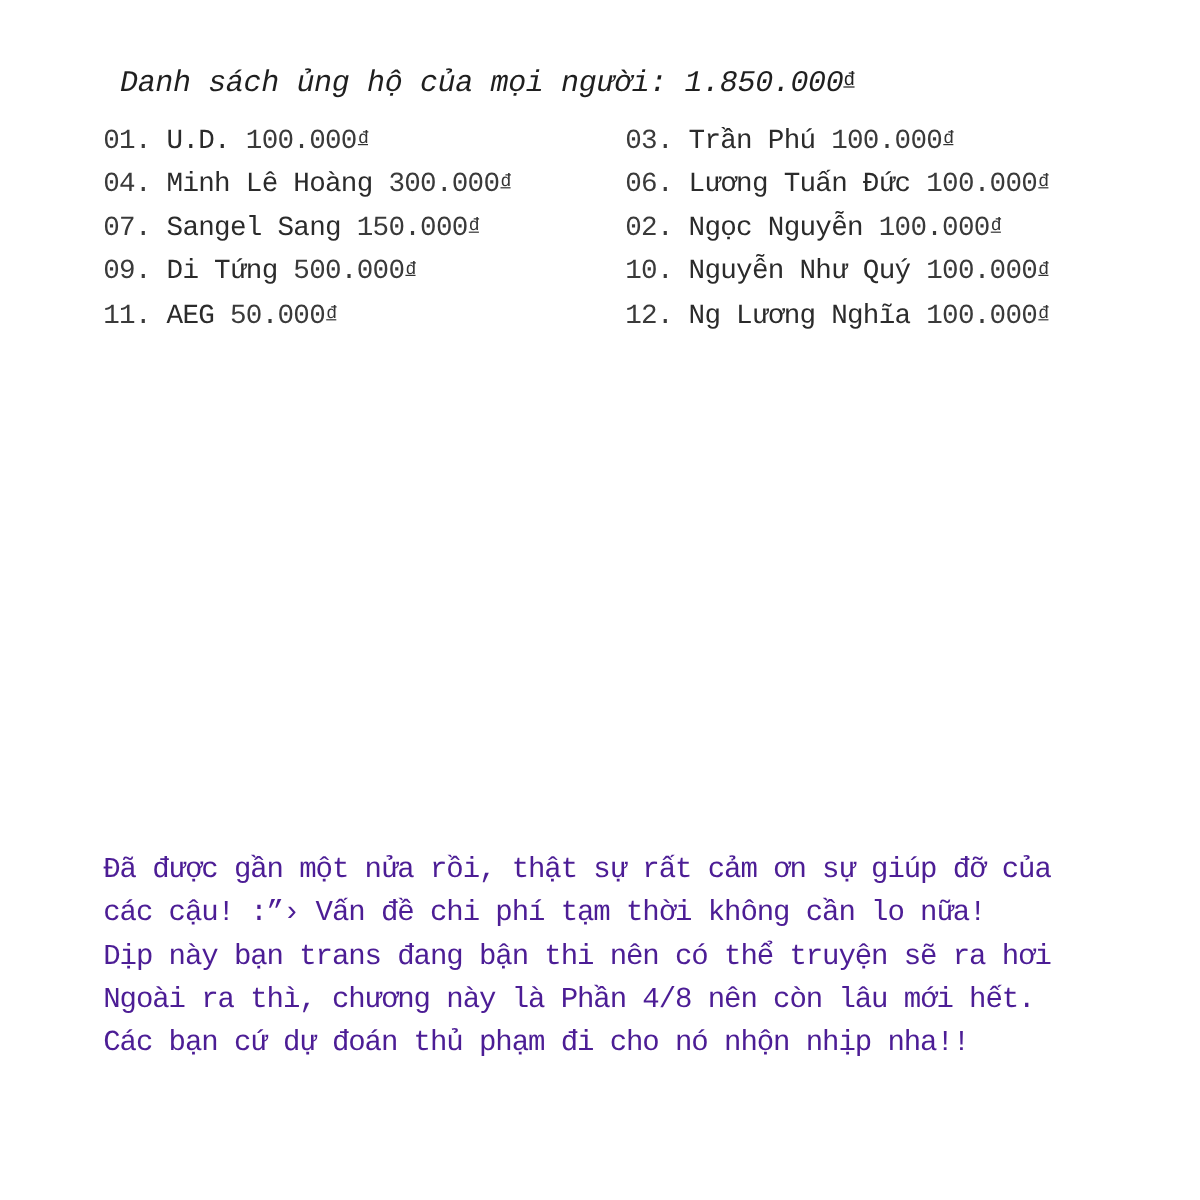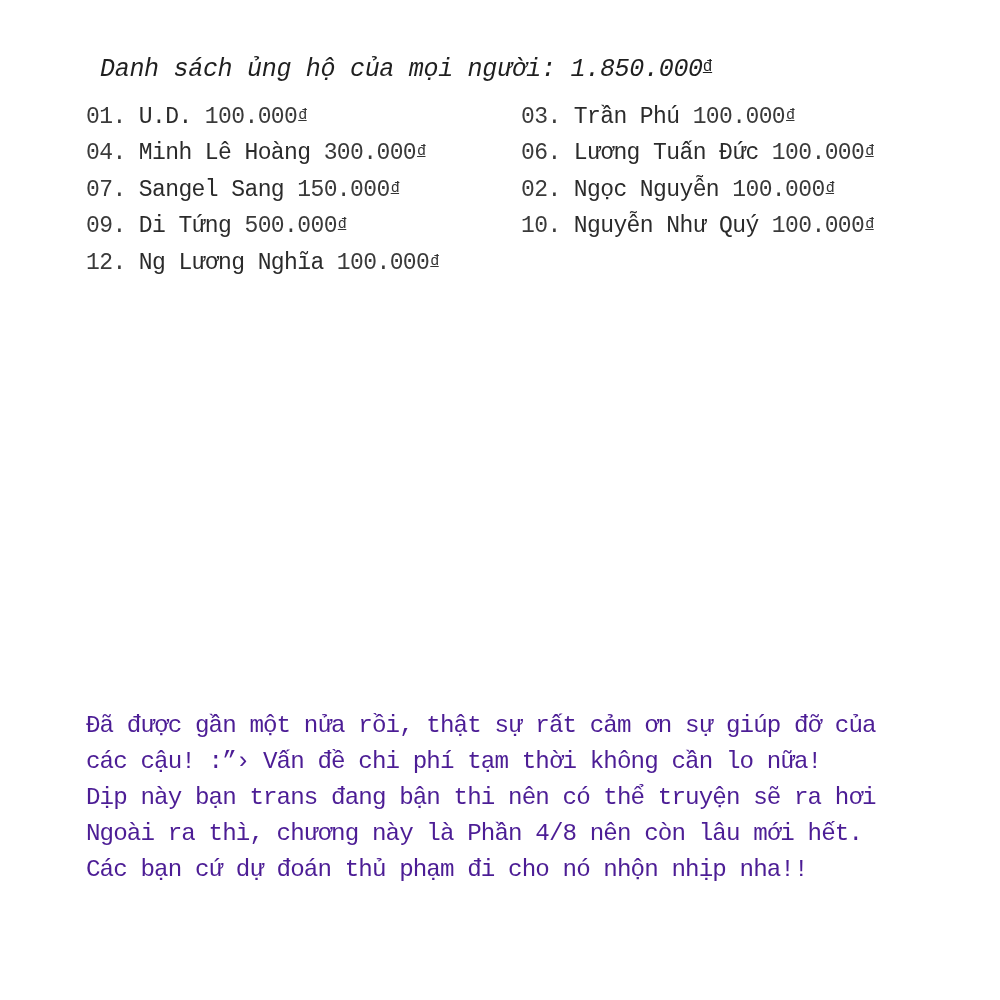--- a/index.html
+++ b/index.html
@@ -107,20 +107,25 @@
     <span class="num">09.</span>
     <span class="name">Di Tứng</span>
     <span class="amount">500.000</span><span class="currency">đ</span>
   </div>
   <div class="donor">
     <span class="num">10.</span>
     <span class="name">Nguyễn Như Quý</span>
     <span class="amount">100.000</span><span class="currency">đ</span>
   </div>
   <div class="donor">
+    <span class="num">11.</span>
+    <span class="name">AEG</span>
+    <span class="amount">50.000</span><span class="currency">đ</span>
+  </div>
+  <div class="donor">
     <span class="num">12.</span>
     <span class="name">Ng Lương Nghĩa</span>
     <span class="amount">100.000</span><span class="currency">đ</span>
   </div>
 </div>
 
 <div class="message">
   <span class="line">Đã được gần một nửa rồi, thật sự rất cảm ơn sự giúp đỡ của</span>
   <span class="line">các cậu! :”› Vấn đề chi phí tạm thời không cần lo nữa!</span>
   <span class="line">Dịp này bạn trans đang bận thi nên có thể truyện sẽ ra hơi</span>

